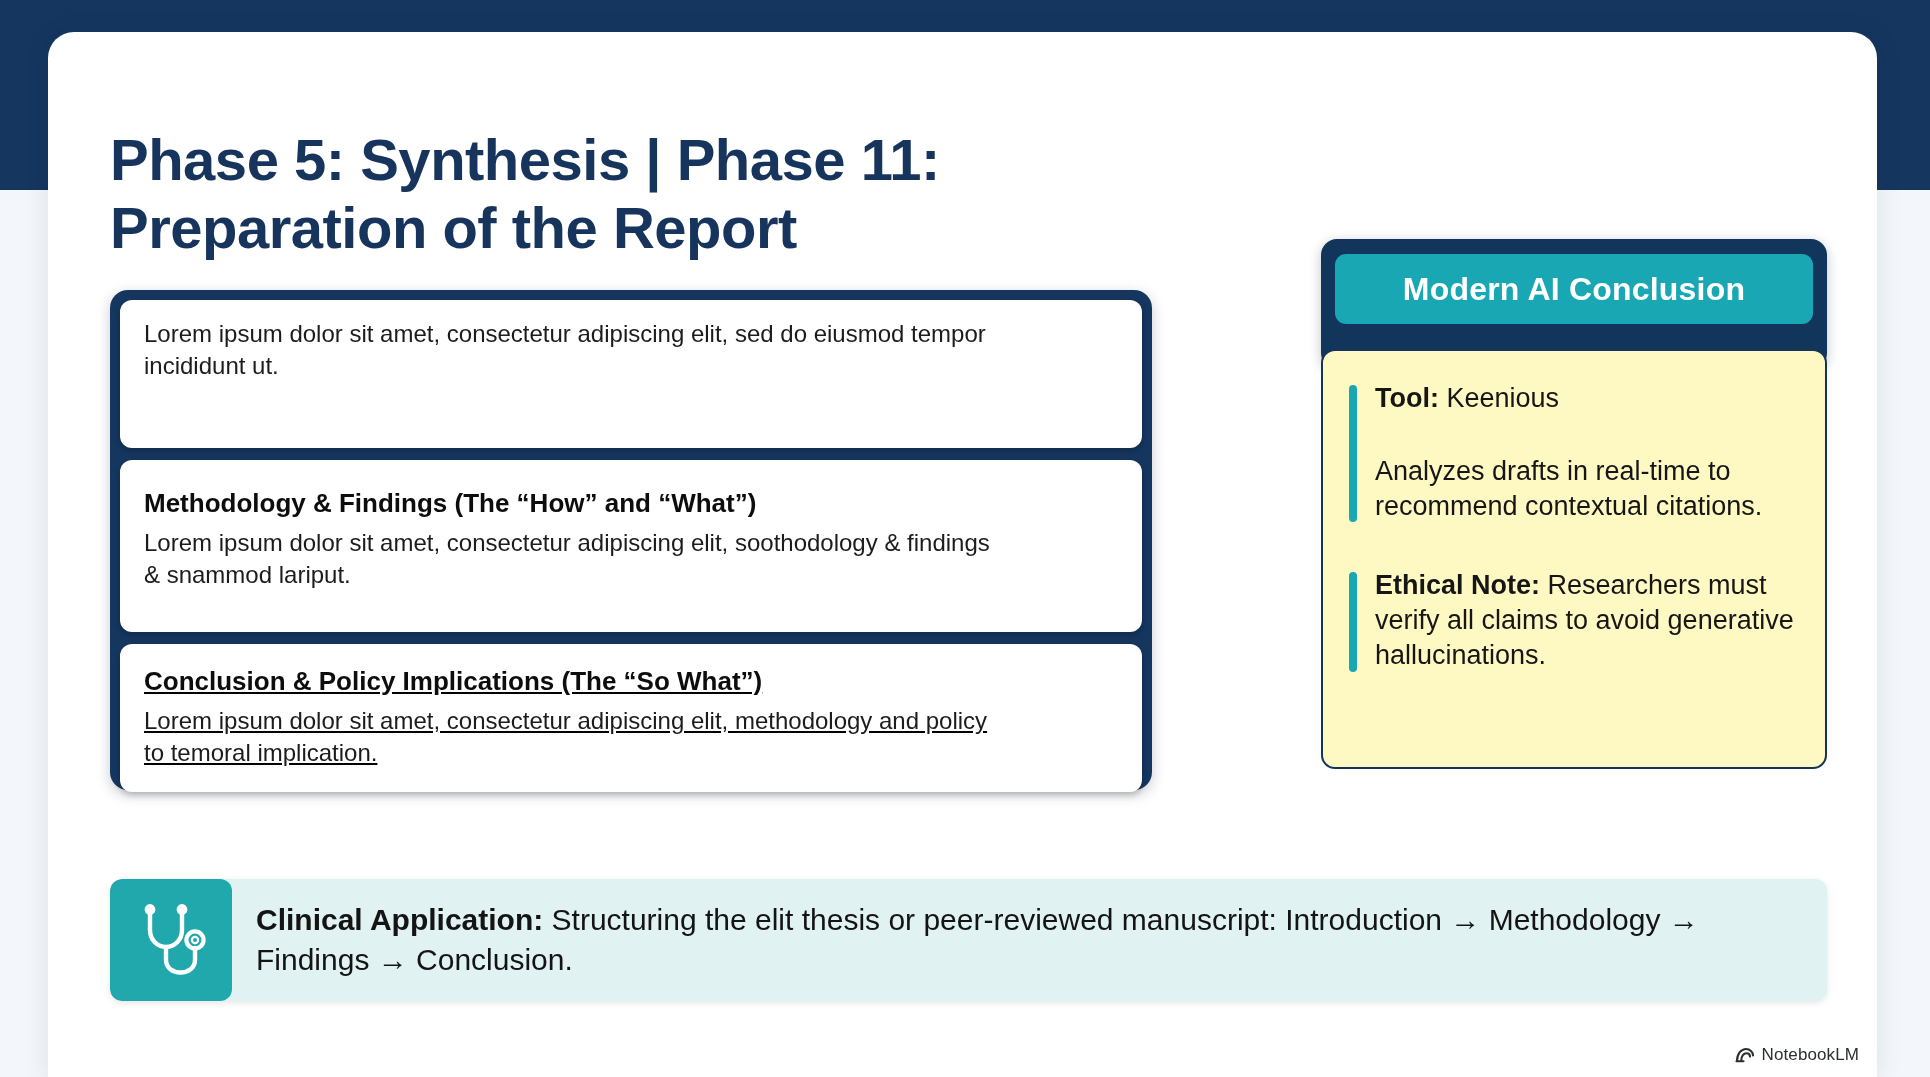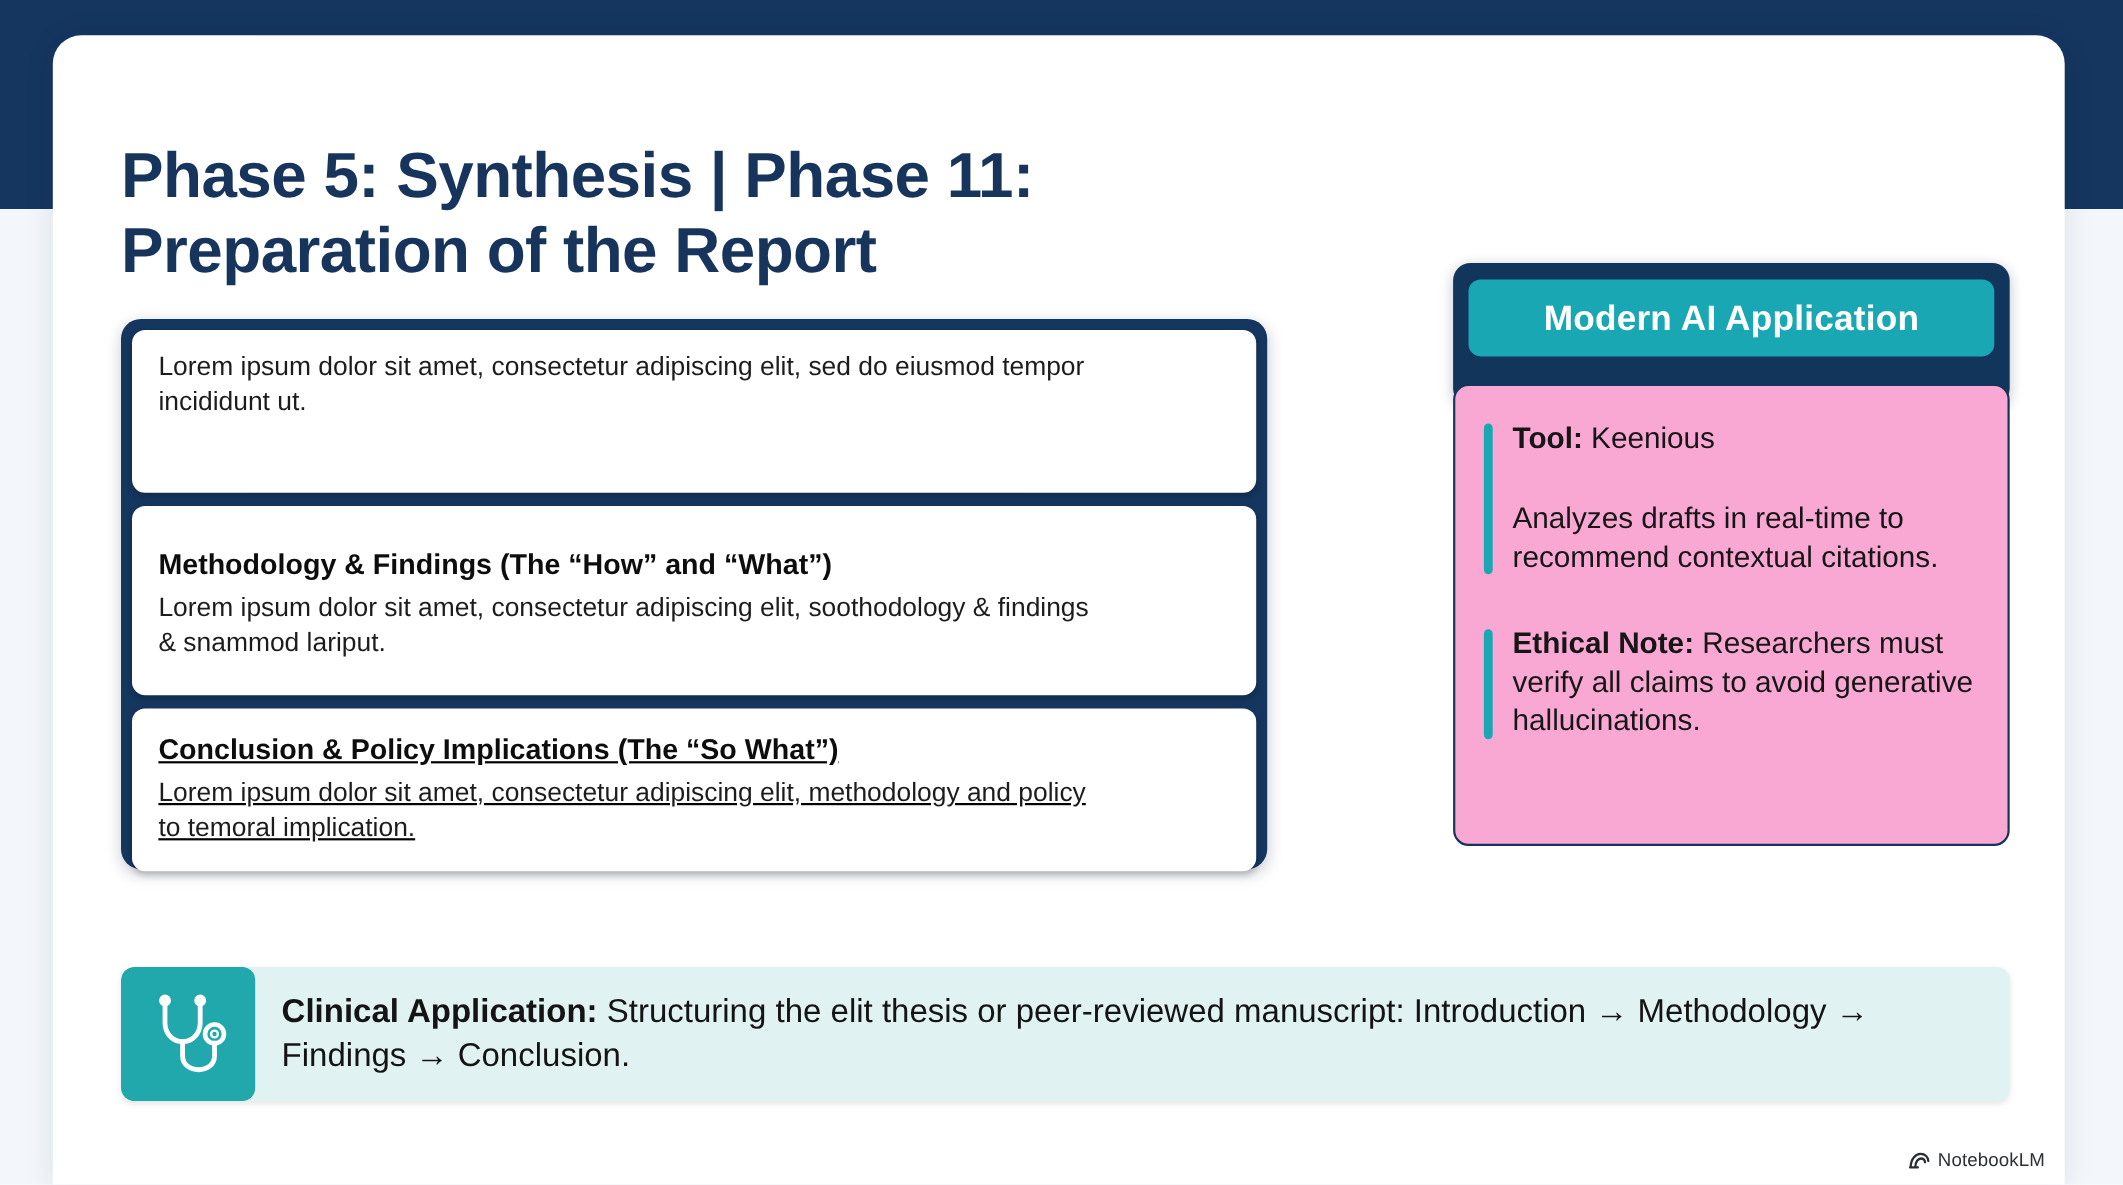--- a/index.html
+++ b/index.html
@@ -78,21 +78,21 @@
     background: #ffffff;
     border-radius: 12px;
     box-sizing: border-box;
     padding: 18px 24px 16px 24px;
     box-shadow: 0 3px 6px rgba(0,0,0,0.20);
     margin-bottom: 12px;
     overflow: hidden;
   }
   .step-card:last-child { margin-bottom: 16px; text-decoration: underline; }
   #step-card-0 { height: 148px; }
-  #step-card-1 { height: 172px; padding-top: 38px; }
+  #step-card-1 { height: 172px; padding-top: 28px; }
   #step-card-2 { height: 148px; padding-top: 22px; }
 
   .step-title {
     color: #0d0d0d;
     font-size: 26px;
     font-weight: bold;
     line-height: 1.2;
     margin: 0 0 8px 0;
   }
   .step-body {
@@ -137,21 +137,21 @@
     font-size: 32px;
     font-weight: bold;
     letter-spacing: 0.2px;
   }
   #ai-panel-body {
     position: absolute;
     left: 0;
     top: 110px;
     width: 506px;
     height: 420px;
-    background: #f9a8d4;
+    background: #fef9c3;
     border: 2px solid #16345b;
     border-radius: 14px;
     box-sizing: border-box;
     padding: 30px 26px 26px 26px;
   }
   .ai-item {
     position: relative;
     padding-left: 26px;
     margin-bottom: 34px;
   }
@@ -257,21 +257,21 @@
         <p class="step-title">Conclusion &amp; Policy Implications (The “So What”)</p>
         <p class="step-body">Lorem ipsum dolor sit amet, consectetur adipiscing elit, methodology and policy to temoral implication.</p>
       </div>
 
     </div>
 
     <div id="ai-panel">
 
       <div id="ai-panel-frame">
         <div id="ai-panel-header">
-          <span id="ai-panel-header-label">Modern AI Application</span>
+          <span id="ai-panel-header-label">Modern AI Conclusion</span>
         </div>
       </div>
 
       <div id="ai-panel-body">
 
         <div class="ai-item">
           <span class="bar"></span>
           <p class="ai-text">
             <span class="lead">Tool:</span><span> Keenious</span>
           </p>

